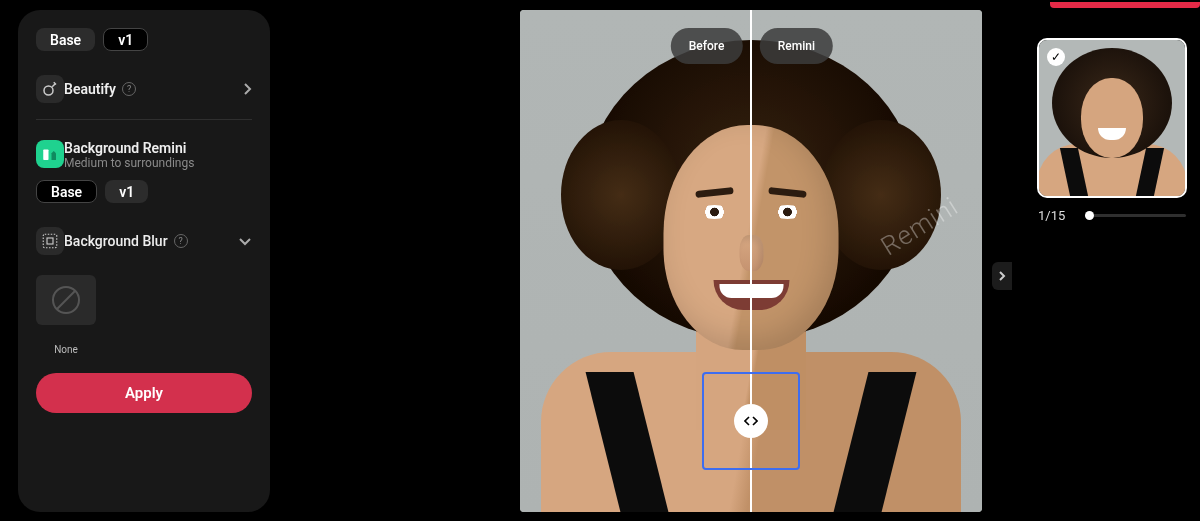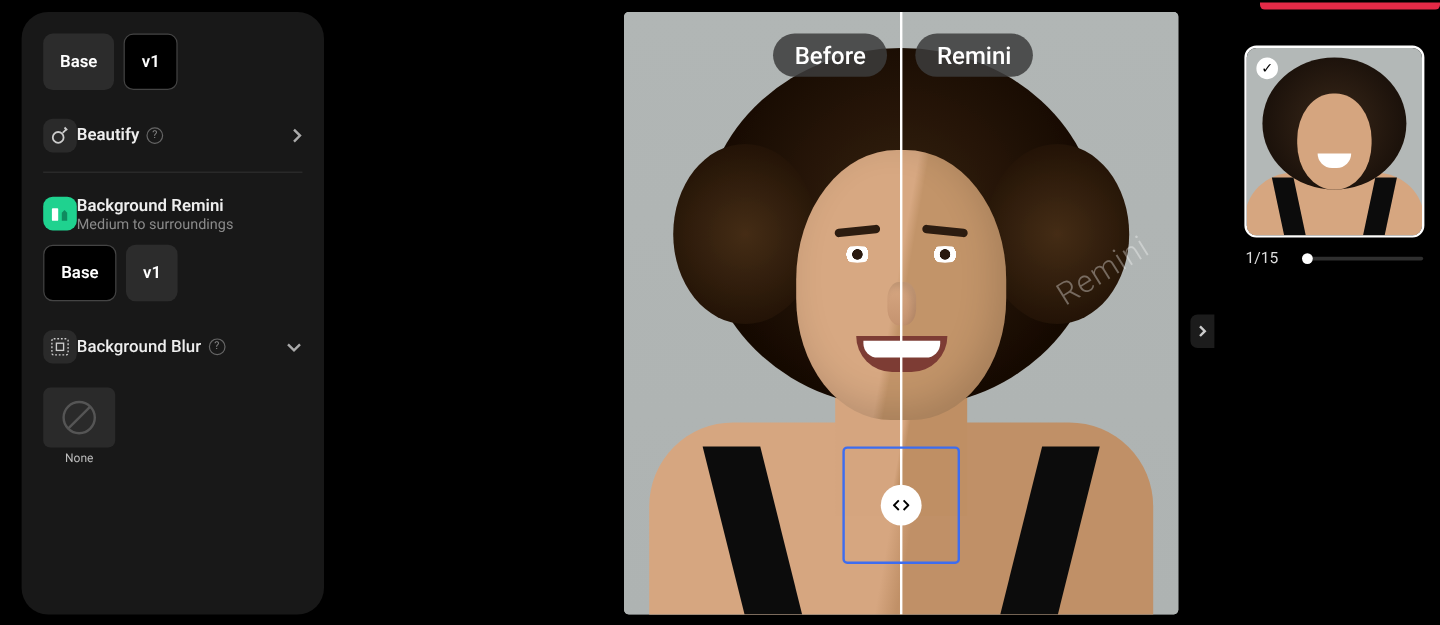--- a/index.html
+++ b/index.html
@@ -1,21 +1,21 @@
 <!DOCTYPE html>
 <html><head>
 <meta charset="utf-8">
 <style>
   *{box-sizing:border-box;margin:0;padding:0;font-family:-apple-system,BlinkMacSystemFont,"Segoe UI",Roboto,sans-serif}
   body{background:#000;color:#fff;width:1200px;height:521px;overflow:hidden;position:relative}
 
   
   .panel{position:absolute;left:18px;top:10px;width:252px;height:502px;background:#181818;border-radius:22px;padding:18px 18px 14px}
   .pill-row{display:flex;gap:8px;margin-bottom:14px}
-  .pill{height:47px;padding:0 14px;border-radius:8px;font-size:14px;font-weight:600;display:flex;align-items:center;justify-content:center;cursor:pointer}
+  .pill{height:23px;padding:0 14px;border-radius:8px;font-size:14px;font-weight:600;display:flex;align-items:center;justify-content:center;cursor:pointer}
   .pill.base{background:#2c2c2c;color:#fff}
   .pill.v1{background:#000;border:1px solid #444;color:#fff;min-width:36px}
   .row{display:flex;align-items:center;gap:0;padding:10px 0;cursor:pointer}
   .row-icon{width:28px;height:28px;border-radius:8px;display:flex;align-items:center;justify-content:center;flex:none}
   .row-icon.dark{background:#2a2a2a}
   .row-icon.green{background:#1fd28f}
   .row-label{font-size:14px;font-weight:600;color:#eee}
   .row-sub{font-size:12px;color:#8a8a8a;font-weight:400}
   .info-dot{width:14px;height:14px;border:1px solid #666;border-radius:50%;font-size:9px;color:#888;display:flex;align-items:center;justify-content:center;margin-left:6px}
   .chev{margin-left:auto;color:#888}
@@ -24,21 +24,21 @@
   .blur-opt{width:60px;text-align:center;cursor:pointer}
   .thumb-sq{width:60px;height:50px;border-radius:6px;overflow:hidden;display:flex;align-items:center;justify-content:center;position:relative}
   .thumb-sq.disabled{background:#2a2a2a}
   .no-icon{width:28px;height:28px;border:2px solid #555;border-radius:50%;position:relative}
   .no-icon::after{content:"";position:absolute;width:2px;height:26px;background:#555;left:50%;top:50%;transform:translate(-50%,-50%) rotate(45deg)}
   .eiffel{width:100%;height:100%;background:linear-gradient(#c8dceb 60%,#d6c7a7 60%);position:relative}
   .eiffel::before{content:"";position:absolute;left:50%;top:6px;transform:translateX(-50%);width:0;height:0;border-left:8px solid transparent;border-right:8px solid transparent;border-bottom:28px solid #8f785b}
   .eiffel .person{position:absolute;bottom:2px;right:6px;width:22px;height:28px;border-radius:50% 50% 4px 4px;background:radial-gradient(circle at 50% 25%,#caa 30%,transparent 31%),#363636}
   .eiffel.blur{filter:blur(1.3px)}
   .selected .thumb-sq{outline:2px solid #fff;outline-offset:-2px}
-  .opt-label{font-size:10px;color:#bbb;margin-top:4px}
+  .opt-label{font-size:10px;color:#bbb;margin-top:19px}
   .apply{margin-top:18px;height:40px;border-radius:22px;background:#d3304d;color:#fff;font-size:15px;font-weight:600;display:flex;align-items:center;justify-content:center;cursor:pointer}
 
   
   .canvas{position:absolute;left:520px;top:10px;width:462px;height:502px;border-radius:4px;overflow:hidden;background:#b7bcbb}
   .portrait{width:100%;height:100%;position:relative;background:linear-gradient(#b1b6b5,#aeb3b2)}
   .hair{position:absolute;left:50%;top:30px;transform:translateX(-50%);width:330px;height:300px;border-radius:50%;background:radial-gradient(circle at 50% 45%,#3d2a1a,#1f140c 70%);filter:contrast(1.1)}
   .hair::before,.hair::after{content:"";position:absolute;border-radius:50%;background:radial-gradient(circle,#4a341f,#22160d)}
   .hair::before{width:120px;height:150px;left:-25px;top:80px}
   .hair::after{width:120px;height:150px;right:-25px;top:80px}
   .face{position:absolute;left:50%;top:115px;transform:translateX(-50%);width:175px;height:225px;border-radius:48% 48% 45% 45%;background:linear-gradient(100deg,#d7a882 48%,#c29469 52%);box-shadow:inset -8px -10px 30px rgba(0,0,0,.15)}
@@ -50,21 +50,21 @@
   .mouth{position:absolute;left:50%;top:155px;transform:translateX(-50%);width:76px;height:30px;border-radius:0 0 40px 40px;background:#7d3c34;overflow:hidden}
   .teeth{position:absolute;top:4px;left:6px;right:6px;height:14px;background:#fff;border-radius:0 0 12px 12px}
   .neck{position:absolute;left:50%;top:320px;transform:translateX(-50%);width:110px;height:100px;background:linear-gradient(100deg,#d5a57f 48%,#bf8f64 52%)}
   .shoulders{position:absolute;left:50%;bottom:-10px;transform:translateX(-50%);width:420px;height:170px;border-radius:70px 70px 0 0;background:linear-gradient(100deg,#d6a680 48%,#c09067 52%)}
   .tank{position:absolute;bottom:0;width:420px;left:50%;transform:translateX(-50%);height:100px}
   .strap{position:absolute;bottom:0;width:48px;height:140px;background:#0c0c0c}
   .strap.l{left:62px;transform:skewX(14deg)}
   .strap.r{right:62px;transform:skewX(-14deg)}
   .divider{position:absolute;top:0;bottom:0;left:50%;width:2px;background:#fff;transform:translateX(-50%)}
   .wm{position:absolute;right:20px;top:40%;font-size:26px;color:rgba(255,255,255,.35);transform:rotate(-32deg);pointer-events:none;font-weight:300;letter-spacing:1px}
-  .tag{position:absolute;top:18px;height:36px;padding:0 18px;border-radius:20px;background:rgba(60,60,60,.85);font-size:20px;display:flex;align-items:center;font-weight:500}
+  .tag{position:absolute;top:18px;height:36px;padding:0 18px;border-radius:20px;background:rgba(60,60,60,.85);font-size:12px;display:flex;align-items:center;font-weight:500}
   .tag.before{left:50%;transform:translateX(-112%)}
   .tag.after{left:50%;transform:translateX(12%)}
   .slider-box{position:absolute;left:50%;bottom:42px;transform:translateX(-50%);width:98px;height:98px;border:2px solid #3d6df0;border-radius:4px}
   .slider-knob{position:absolute;left:50%;top:50%;transform:translate(-50%,-50%);width:34px;height:34px;border-radius:50%;background:#fff;display:flex;align-items:center;justify-content:center;gap:2px;cursor:grab;color:#000;font-size:12px}
 
   
   .expand{position:absolute;right:188px;top:262px;width:20px;height:28px;border-radius:6px 0 0 6px;background:#1c1c1c;display:flex;align-items:center;justify-content:center;color:#aaa;cursor:pointer}
   .rail{position:absolute;right:0;top:10px;width:176px;height:502px;padding:10px 6px 0 6px}
   .red-strip{position:absolute;right:0;top:-8px;width:150px;height:6px;background:#e42a47;border-radius:0 0 4px 4px}
   .rail-thumb{width:150px;height:160px;border-radius:10px;border:2px solid #fff;overflow:hidden;position:relative;cursor:pointer;margin:18px auto 10px}
@@ -147,20 +147,21 @@
 
   <div class="blur-opts">
     <div class="blur-opt">
       <div class="thumb-sq disabled">
           <div class="no-icon"></div>
         </div>
       <div class="opt-label">None</div>
     </div>
   </div>
 
+  <div class="apply">Apply</div>
 </div>
 
 <div class="canvas">
   <div class="portrait">
     <div class="shoulders"></div>
     <div class="neck"></div>
     <div class="hair"></div>
     <div class="face">
       <div class="brow l"></div>
         <div class="brow r"></div>

